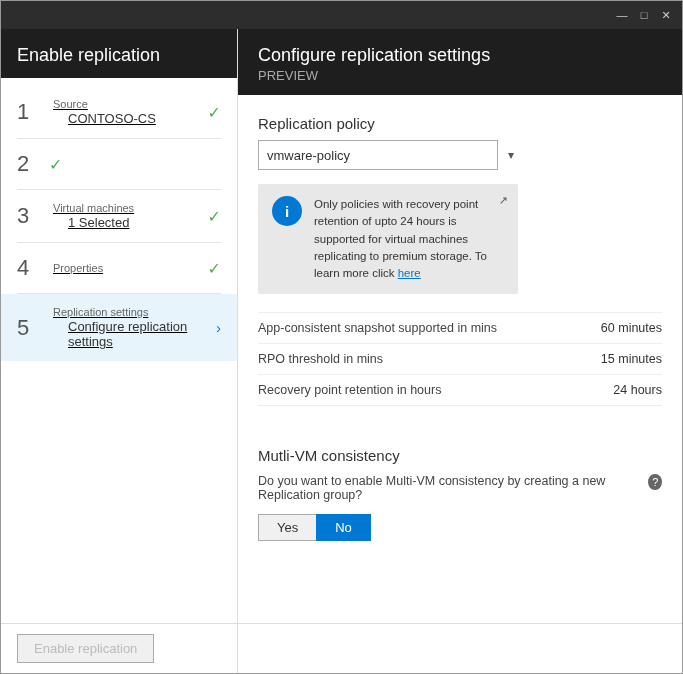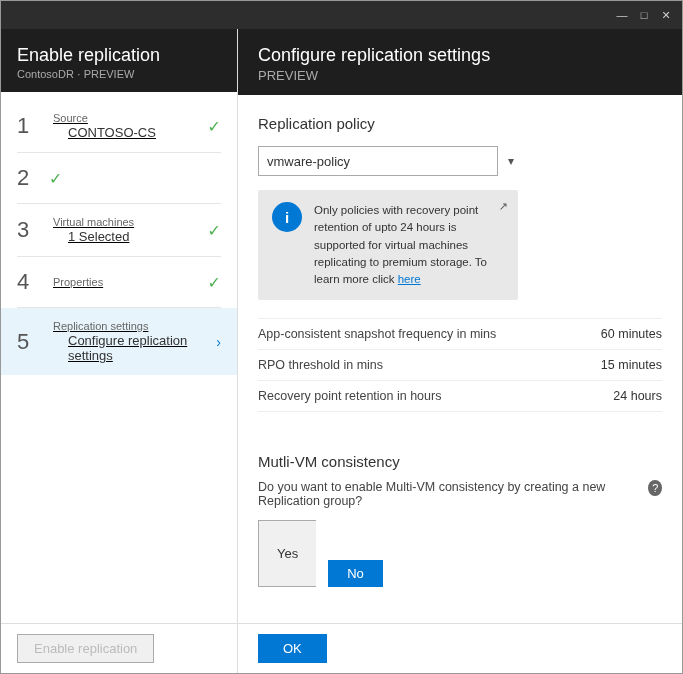--- a/index.html
+++ b/index.html
@@ -155,21 +155,21 @@
     }
     .right-content {
       flex: 1;
       padding: 20px;
       overflow-y: auto;
     }
     .section-title {
       font-size: 15px;
       color: #333;
       font-weight: 400;
-      margin-bottom: 14px;
+      margin-bottom: 8px;
     }
     .dropdown-container {
       margin-bottom: 14px;
     }
     .dropdown {
       width: 240px;
       height: 30px;
       border: 1px solid #aaa;
       background: #fff;
       padding: 0 8px;
@@ -280,35 +280,34 @@
       border-radius: 50%;
       color: #fff;
       font-size: 11px;
       display: inline-flex;
       align-items: center;
       justify-content: center;
       cursor: pointer;
     }
     .btn-group {
       display: flex;
-      gap: 12px;
+      gap: 0;
     }
     .btn {
       padding: 5px 18px;
       border: 1px solid #aaa;
       background: #f0f0f0;
       cursor: pointer;
       font-size: 13px;
       color: #333;
     }
     .btn.active {
       background: #0078d4;
       border-color: #0078d4;
       color: #fff;
-      margin-top: 40px;
     }
     .btn:first-child {
       border-right: none;
     }
     
     .footer {
       display: flex;
       height: 50px;
       border-top: 1px solid #ddd;
       flex-shrink: 0;
@@ -358,21 +357,20 @@
       <div class="title-bar-btn">□</div>
       <div class="title-bar-btn">✕</div>
     </div>
   </div>
 
   <div class="main-content">
 
     <div class="left-panel">
       <div class="left-header">
         <div class="left-header-title">Enable replication</div>
-        <div class="left-header-subtitle">ContosoDR · PREVIEW</div>
       </div>
       <div class="steps-list">
 
         <div class="step-item">
           <div class="step-number">1</div>
           <div class="step-info">
             <div class="step-name">Source</div>
             <div class="step-value">CONTOSO-CS</div>
           </div>
           <span class="step-check">✓</span>
@@ -436,21 +434,21 @@
         <div class="info-box">
           <div class="info-icon">i</div>
           <div class="info-text">
             Only policies with recovery point retention of upto 24 hours is supported for virtual machines replicating to premium storage. To learn more click <span class="info-link">here</span>
           </div>
           <span class="external-icon">↗</span>
         </div>
 
         <div class="settings-table">
           <div class="settings-row">
-            <span class="settings-label">App-consistent snapshot frequency in mins</span>
+            <span class="settings-label">App-consistent snapshot supported in mins</span>
             <span class="settings-value">60 minutes</span>
           </div>
           <div class="settings-row">
             <span class="settings-label">RPO threshold in mins</span>
             <span class="settings-value">15 minutes</span>
           </div>
           <div class="settings-row">
             <span class="settings-label">Recovery point retention in hours</span>
             <span class="settings-value">24 hours</span>
           </div>
@@ -470,18 +468,15 @@
 
       </div>
     </div>
 
   </div>
 
   <div class="footer">
     <div class="left-footer">
       <button class="footer-btn" disabled="">Enable replication</button>
     </div>
-    <div class="right-footer">
-      <button class="footer-btn primary">OK</button>
-    </div>
   </div>
 
 </div>
 
 </body></html>

